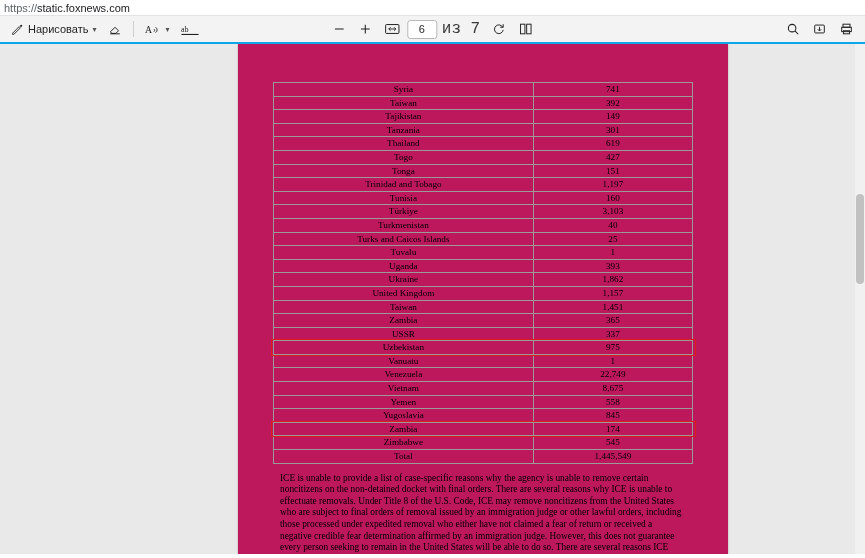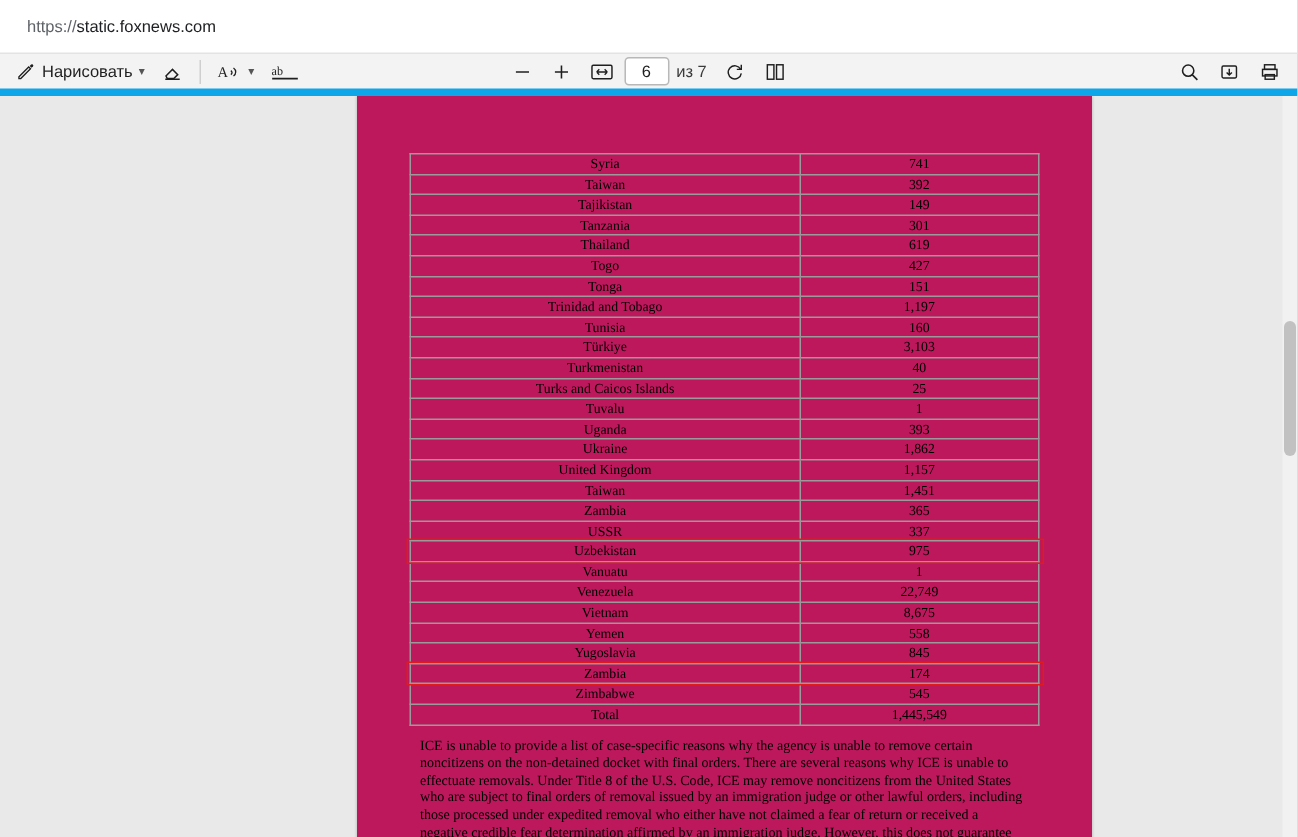--- a/index.html
+++ b/index.html
@@ -6,40 +6,40 @@
   html, body {
     margin: 0; padding: 0;
     width: 865px; height: 558px;
     overflow: hidden;
     background: #ffffff;
     font-family: "Liberation Sans", sans-serif;
   }
 
   
   .urlbar {
-    height: 36px;
+    height: 16px;
     background: #ffffff;
     border-bottom: 1px solid #e3e3e3;
     display: flex;
     align-items: center;
-    padding: 0 18px;
+    padding: 0 4px;
     font-size: 11px;
     color: #5f6368;
     white-space: nowrap;
     overflow: hidden;
     text-align: center;
   }
   .urlbar .url-domain { color: #202124; }
   .urlbar .url-rest { color: #5f6368; }
 
   
   .pdf-toolbar {
     height: 28px;
     background: #f3f3f3;
-    border-bottom: 5px solid #0ea5e9;
+    border-bottom: 2px solid #0ea5e9;
     display: flex;
     align-items: center;
     padding: 0 6px;
     gap: 2px;
     font-size: 11px;
     color: #1f1f1f;
     position: relative;
   }
   .tb-btn {
     height: 22px;
@@ -66,21 +66,21 @@
     height: 19px;
     border: 1px solid #b8b8b8;
     border-radius: 3px;
     background: #ffffff;
     font-size: 11px;
     text-align: center;
     color: #1f1f1f;
     font-family: "Liberation Sans", sans-serif;
     padding: 0;
   }
-  .pagecount { font-size: 11px; color: #3b3b3b; margin: 0 4px 0 3px; }
+  .pagecount { font-size: 16px; color: #3b3b3b; margin: 0 4px 0 3px; font-family: Liberation Mono, monospace; }
   .tb-right {
     margin-left: auto;
     display: flex;
     align-items: center;
     gap: 2px;
   }
   .tb-center {
     position: absolute;
     left: 50%;
     transform: translateX(-50%);

